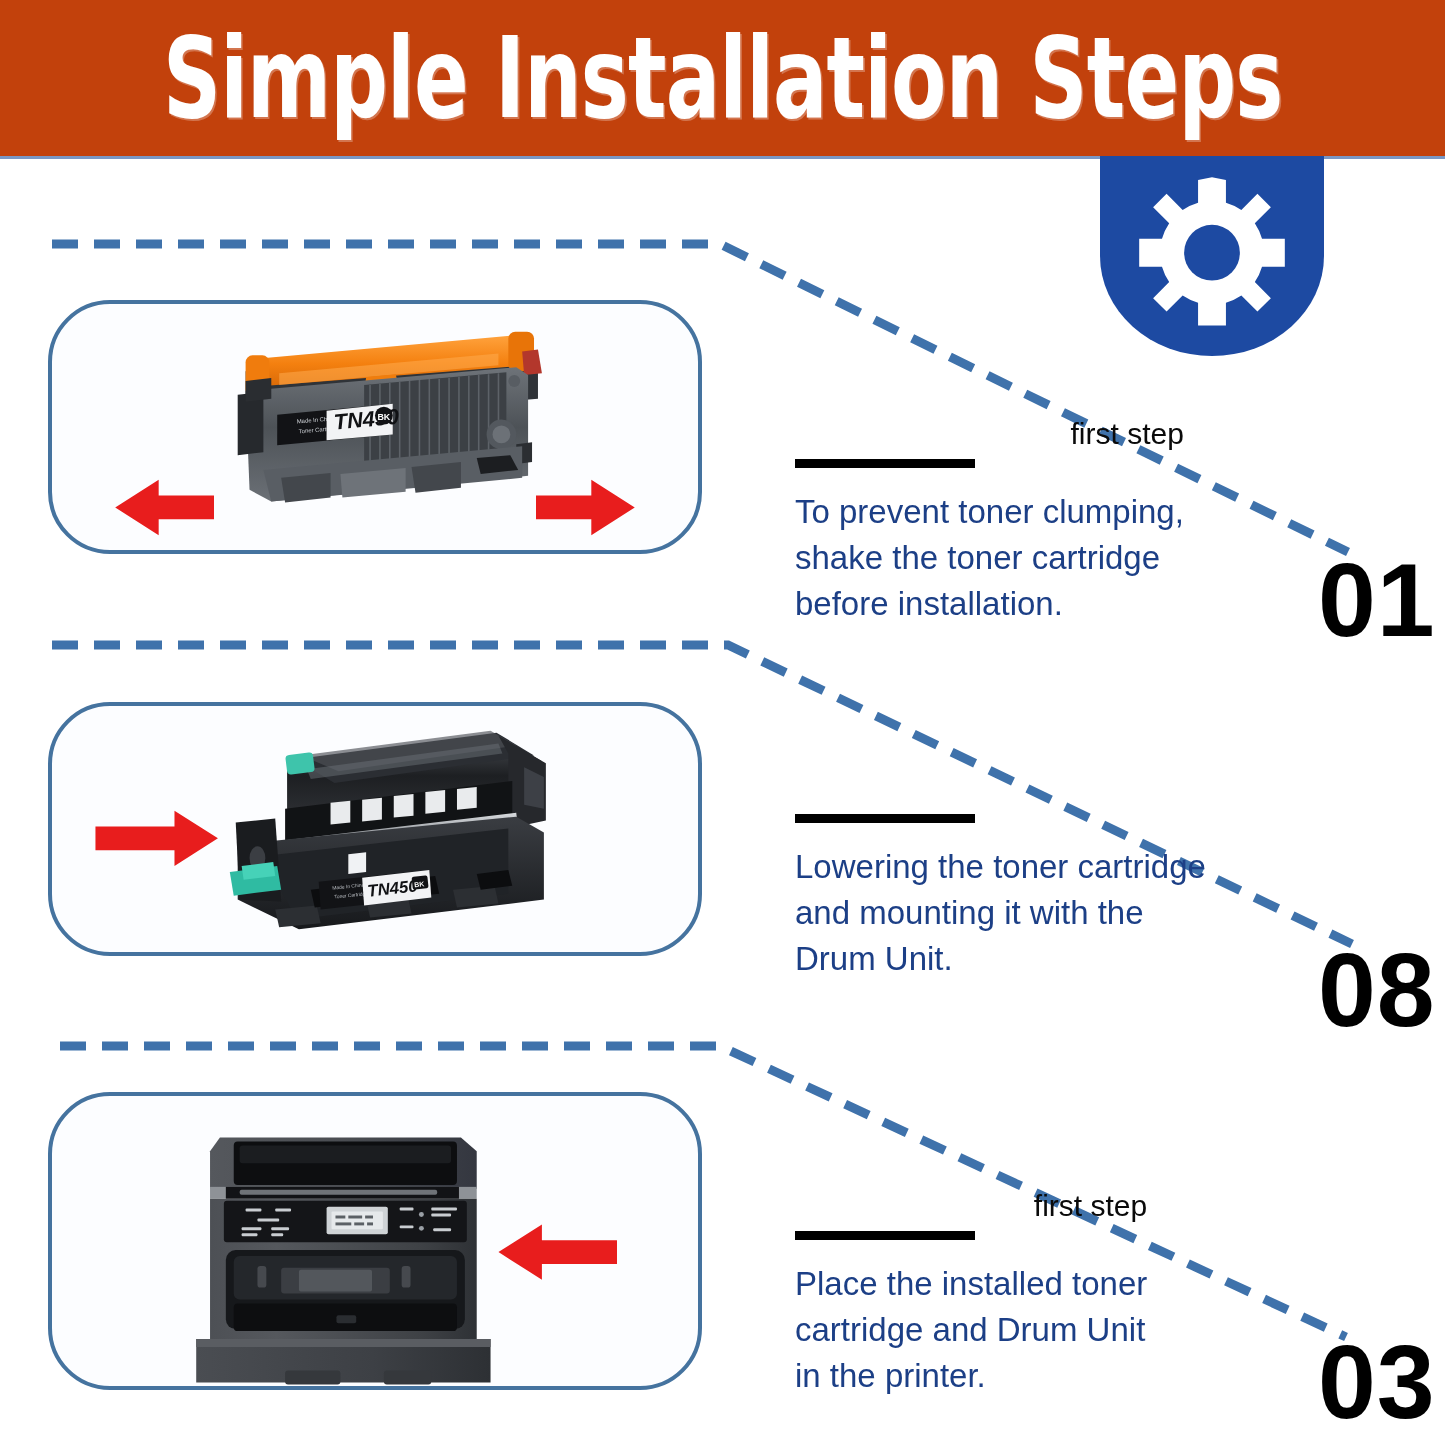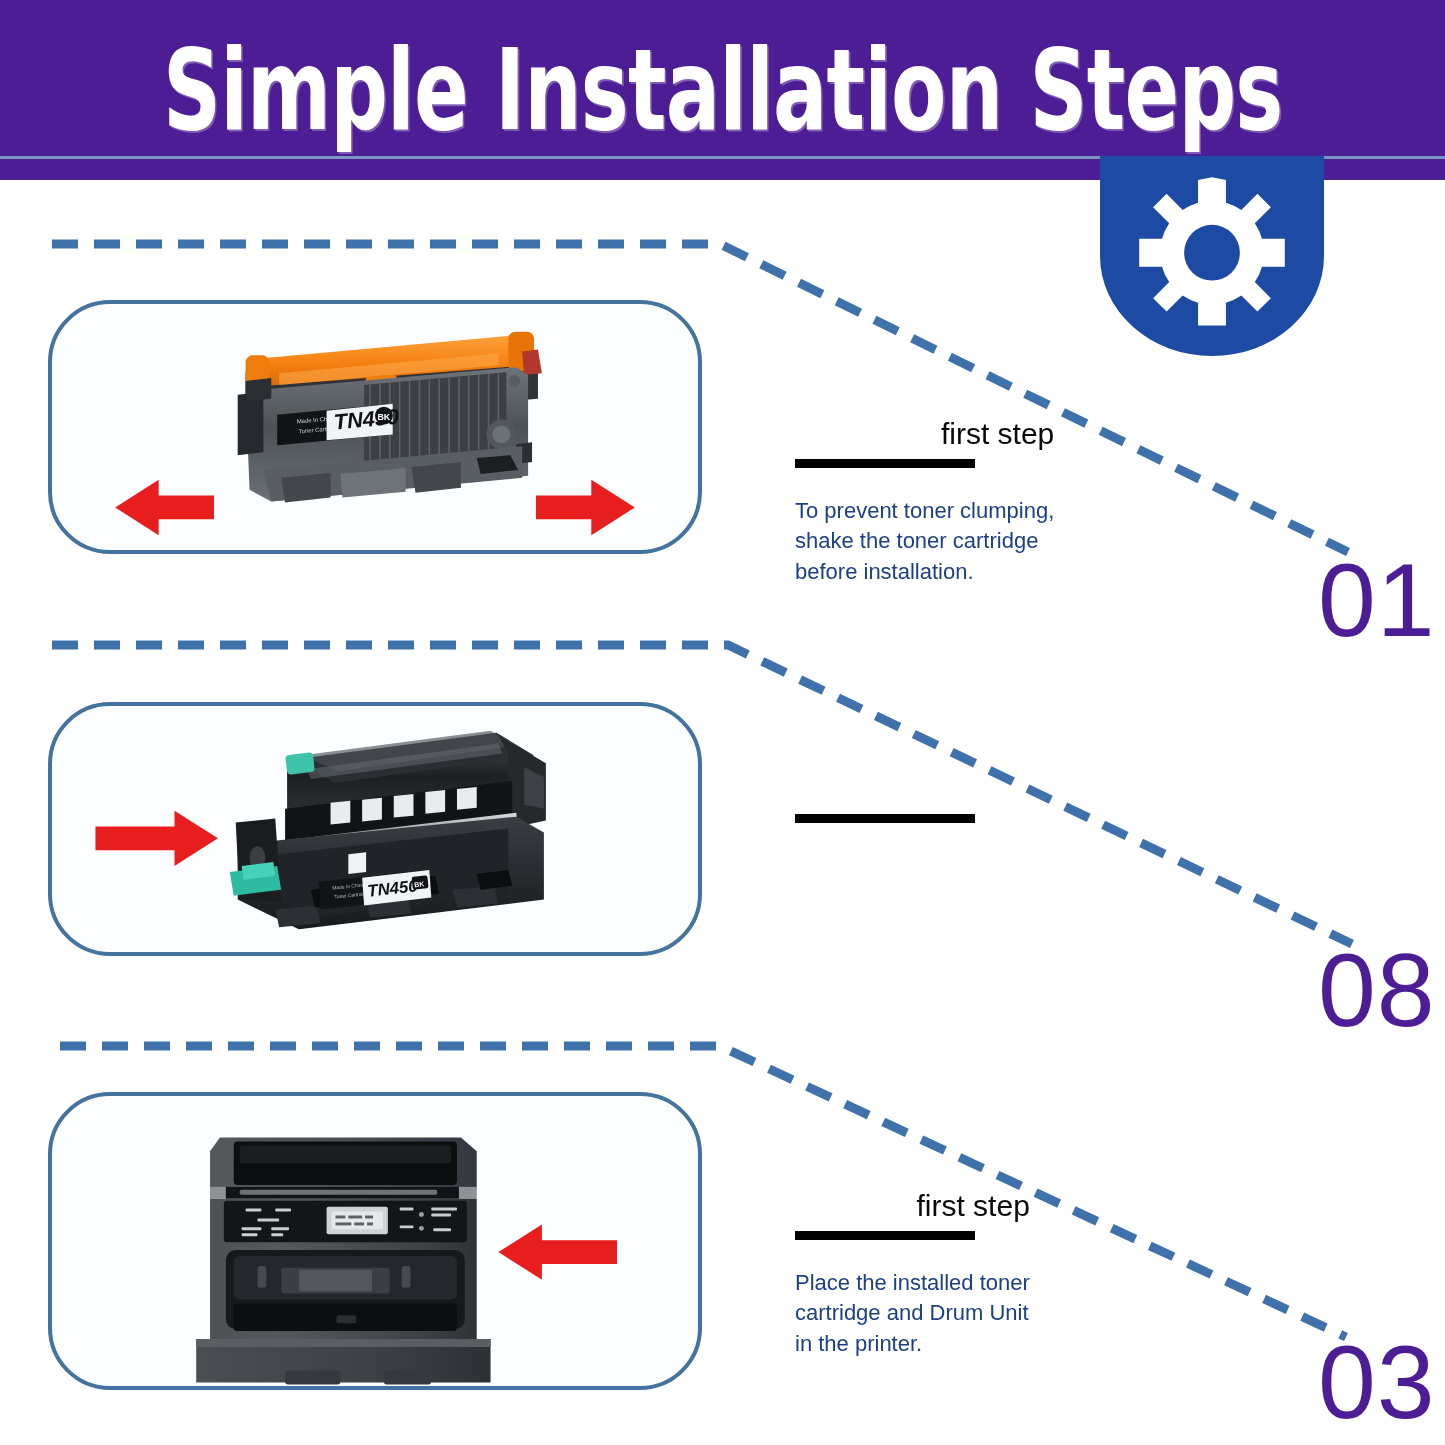--- a/index.html
+++ b/index.html
@@ -5,22 +5,22 @@
   * { margin:0; padding:0; box-sizing:border-box; }
   html,body { background:#ffffff; }
   body {
     width:1445px; height:1445px;
     font-family:"Liberation Sans", sans-serif;
     position:relative; overflow:hidden;
   }
 
   
   #header-bar {
-    position:absolute; left:0; top:0; width:1445px; height:180px;
-    background:#4c1d95;
+    position:absolute; left:0; top:0; width:1445px; height:156px;
+    background:#c2410c;
     display:flex; align-items:center; justify-content:center;
   }
   #header-title {
     color:#ffffff;
     font-family:"DejaVu Sans Condensed","Liberation Sans", sans-serif;
     font-weight:bold;
     font-size:112px;
     line-height:1;
     letter-spacing:-1px;
     transform:scaleX(0.80);
@@ -77,36 +77,36 @@
     font-size:30px;
     line-height:1.05;
     white-space:nowrap;
     text-align:right;
   }
   .step-rule {
     width:180px; height:9px; background:#000000;
     margin-top:9px;
   }
   .step-body {
-    margin-top:28px;
+    margin-top:21px;
     color:#1c3f86;
-    font-size:22px;
+    font-size:33px;
     line-height:1.40;
     white-space:pre-line;
   }
   #step1-block { left:795px; top:418px; }
   #step2-block { left:795px; top:805px; }
   #step3-block { left:795px; top:1190px; }
 
   
   .step-number {
     position:absolute;
-    color:#4c1d95;
+    color:#000000;
     font-size:104px;
-    font-weight:400;
+    font-weight:700;
     line-height:1;
     letter-spacing:1px;
   }
   #num-01 { left:1318px; top:548px; }
   #num-02 { left:1318px; top:938px; }
   #num-03 { left:1318px; top:1330px; }
 </style>
 </head>
 <body>
 
@@ -396,20 +396,23 @@
   <div class="step-label">first step</div>
   <div class="step-rule"></div>
   <div class="step-body">To prevent toner clumping,
 shake the toner cartridge
 before installation.</div>
 </div>
 <div id="num-01" class="step-number">01</div>
 
 <div id="step2-block" class="step-block">
   <div class="step-rule"></div>
+  <div class="step-body">Lowering the toner cartridge
+and mounting it with the
+Drum Unit.</div>
 </div>
 <div id="num-02" class="step-number">08</div>
 
 <div id="step3-block" class="step-block">
   <div class="step-label">first step</div>
   <div class="step-rule"></div>
   <div class="step-body">Place the installed toner
 cartridge and Drum Unit
 in the printer.</div>
 </div>

